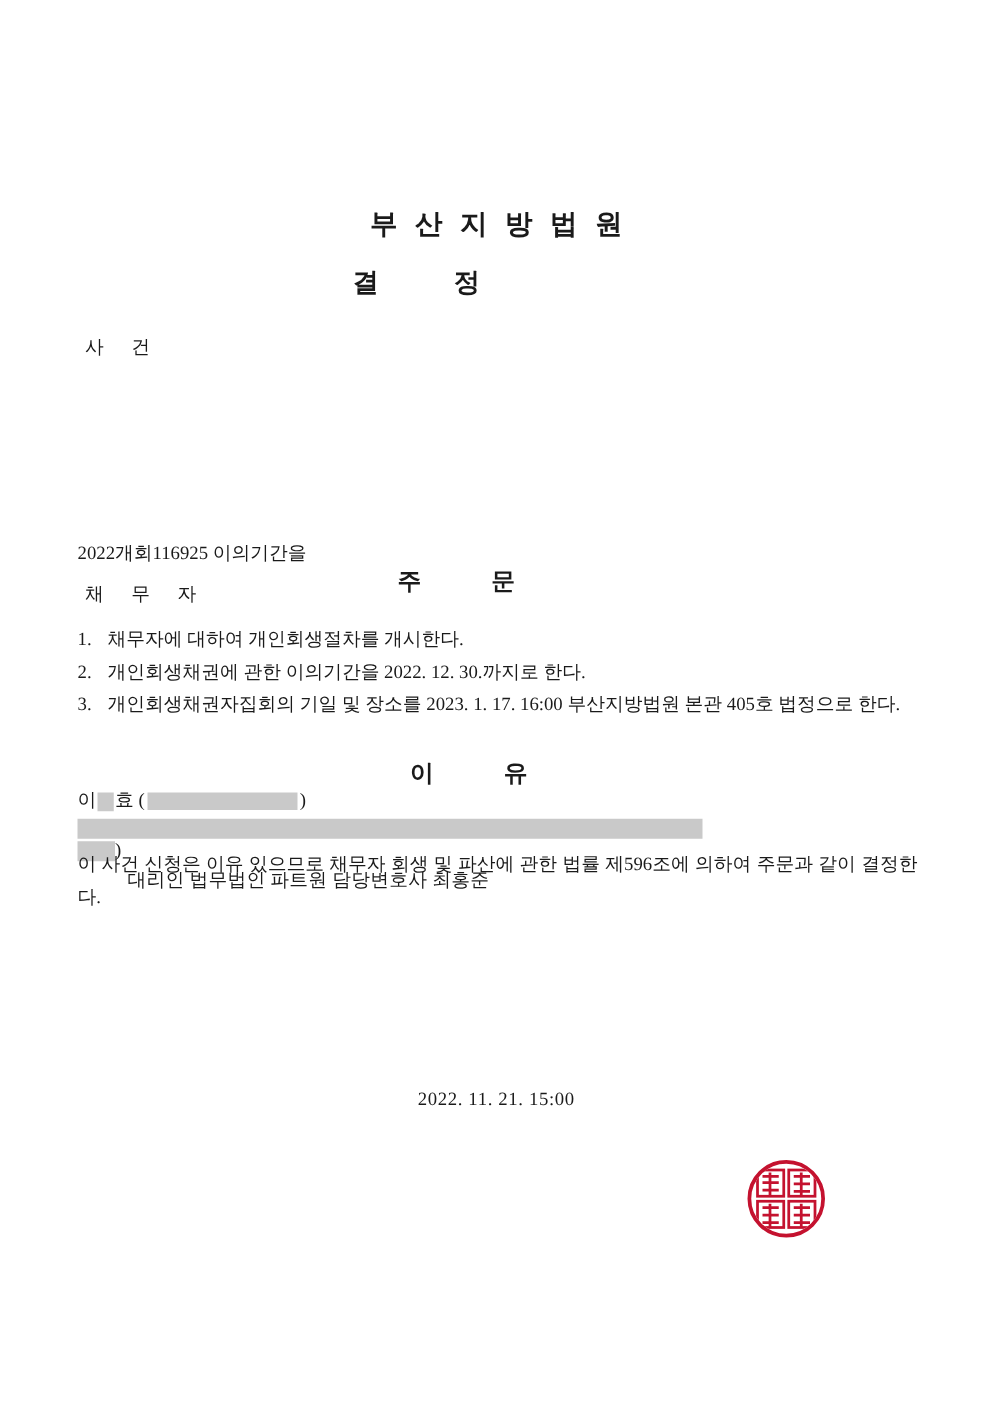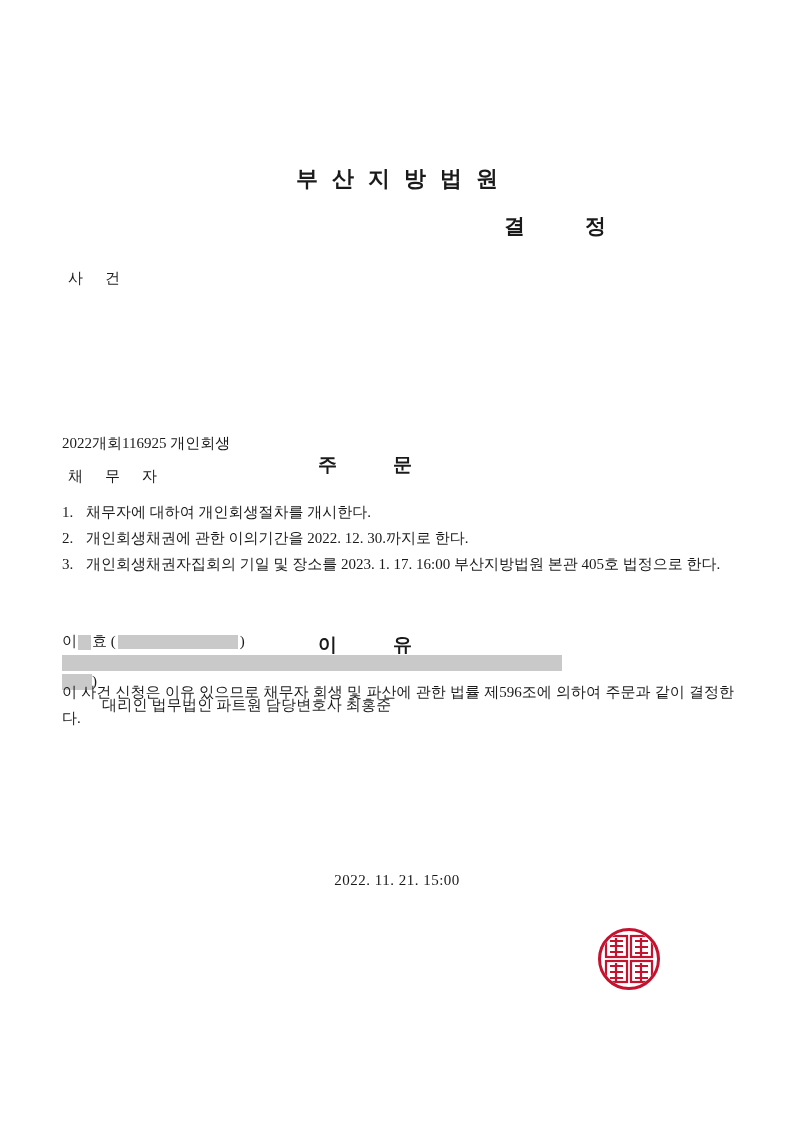--- a/index.html
+++ b/index.html
@@ -31,21 +31,21 @@
     font-size: 22px;
     font-weight: bold;
     letter-spacing: 14px;
     text-indent: 14px;
   }
   .doc-title {
     position: absolute;
     top: 212px;
     left: 0;
     width: 666px;
-    text-align: right;
+    text-align: center;
     font-size: 21px;
     font-weight: bold;
     letter-spacing: 60px;
     text-indent: 60px;
   }
 
   
   .meta {
     position: absolute;
     top: 268px;
@@ -109,21 +109,21 @@
     position: absolute;
     left: 0;
     width: 730px;
     text-align: center;
     font-size: 19px;
     font-weight: bold;
     letter-spacing: 56px;
     text-indent: 56px;
   }
   #heading-order { top: 452px; }
-  #heading-reason { top: 632px; }
+  #heading-reason { top: 606px; padding-left: 10px; }
 
   
   .order-list {
     position: absolute;
     top: 500px;
     left: 62px;
     width: 672px;
     font-size: 15px;
     line-height: 1.72;
   }
@@ -200,21 +200,21 @@
 <div class="page">
 
   <div class="court-title">부산지방법원</div>
 
   <div class="doc-title">결정</div>
 
   <div class="meta">
 
     <div class="meta-row">
       <div class="meta-label">사건</div>
-      <div class="meta-value">2022개회116925  개인회생</div>
+      <div class="meta-value">2022개회116925  이의기간을</div>
     </div>
 
     <div class="meta-row">
       <div class="meta-label">채무자</div>
       <div class="meta-value">
         <span>이</span><span class="redact redact-name"></span><span>효</span>
         <span>(</span><span class="redact redact-paren"></span><span>)</span>
         <span class="redact redact-line"></span>
         <span class="redact redact-short"></span><span>)</span>
         <div class="agent-line">대리인 법무법인 파트원 담당변호사 최홍준</div>

